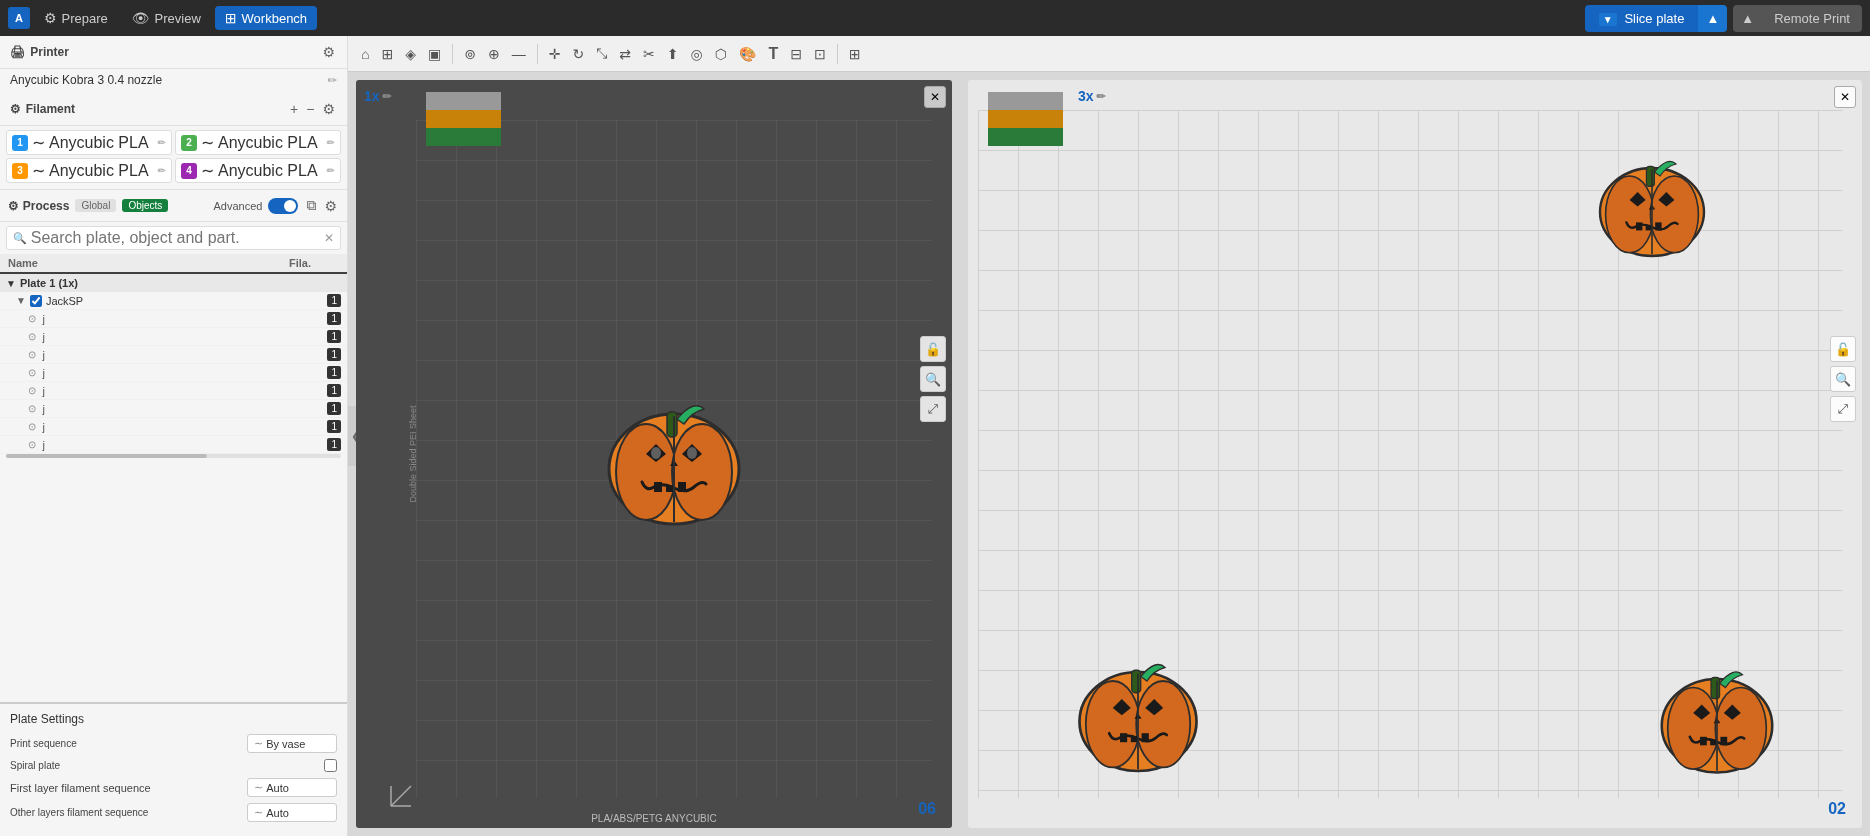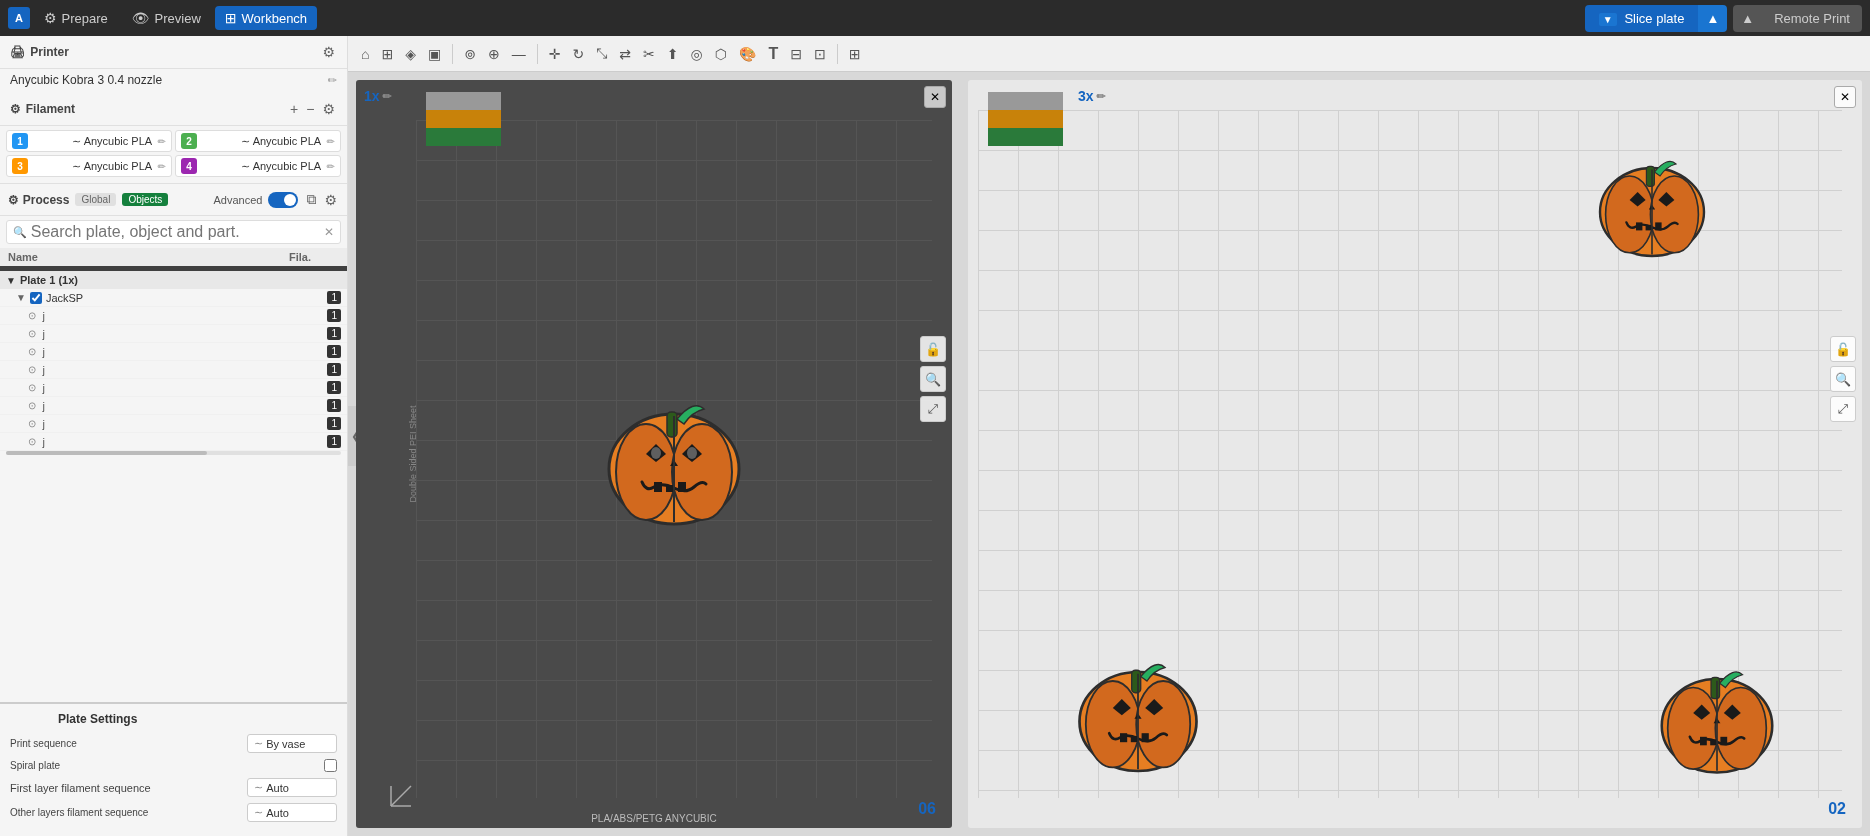--- a/index.html
+++ b/index.html
@@ -31,57 +31,57 @@
     .edit-icon { color: #888; font-size: 11px; cursor: pointer; }
 
     
     .filament-grid { display: grid; grid-template-columns: 1fr 1fr; padding: 4px 6px 6px; gap: 3px; }
     .filament-item { display: flex; align-items: center; gap: 4px; background: #fff; border: 1px solid #ddd; border-radius: 3px; padding: 2px 5px; }
     .fil-num { width: 16px; height: 16px; border-radius: 3px; display: flex; align-items: center; justify-content: center; font-size: 10px; font-weight: bold; color: #fff; flex-shrink: 0; }
     .fil-num-1 { background: #2196f3; }
     .fil-num-2 { background: #4caf50; }
     .fil-num-3 { background: #ff9800; }
     .fil-num-4 { background: #9c27b0; }
-    .fil-name { font-size: 11px; color: #333; flex: 1; margin-left: 40px; }
+    .fil-name { font-size: 16px; color: #333; flex: 1; }
     .fil-edit { color: #888; font-size: 10px; cursor: pointer; }
 
     
     .process-header { display: flex; align-items: center; padding: 5px 8px; border-bottom: 1px solid #e0e0e0; border-top: 1px solid #e0e0e0; gap: 6px; }
     .process-title { font-size: 12px; font-weight: 600; color: #444; display: flex; align-items: center; gap: 4px; }
     .tag { font-size: 10px; padding: 1px 6px; border-radius: 3px; cursor: pointer; }
     .tag-global { background: #e0e0e0; color: #666; }
     .tag-objects { background: #15803d; color: #fff; }
     .advanced-label { font-size: 11px; color: #555; margin-left: auto; }
     .toggle { width: 30px; height: 16px; background: #1565c0; border-radius: 8px; position: relative; cursor: pointer; }
     .toggle::after { content: ''; position: absolute; width: 12px; height: 12px; background: #fff; border-radius: 50%; top: 2px; right: 2px; }
     .process-icons { display: flex; gap: 4px; }
 
     
     .search-bar { display: flex; align-items: center; background: #fff; border: 1px solid #ddd; margin: 4px 6px; border-radius: 3px; padding: 2px 6px; gap: 4px; }
     .search-bar input { border: none; outline: none; font-size: 16px; flex: 1; background: transparent; }
     .search-bar .clear { color: #999; cursor: pointer; font-size: 12px; }
 
     
     .obj-tree { flex: 1; overflow-y: auto; }
-    .tree-header { display: grid; grid-template-columns: 1fr 50px; padding: 3px 8px; border-bottom: 5px solid #404040; background: #ececec; }
+    .tree-header { display: grid; grid-template-columns: 1fr 50px; padding: 3px 8px; border-bottom: 2px solid #404040; background: #ececec; }
     .tree-header span { font-size: 11px; color: #666; font-weight: 600; }
     .plate-row { display: flex; align-items: center; padding: 3px 6px; background: #e8e8e8; font-size: 11px; font-weight: 600; color: #333; }
     .plate-row .arrow { margin-right: 4px; font-size: 10px; }
     .obj-row { display: grid; grid-template-columns: 1fr 50px; padding: 2px 6px 2px 16px; align-items: center; border-bottom: 1px solid #f0f0f0; }
     .obj-name { display: flex; align-items: center; gap: 4px; font-size: 11px; }
     .obj-name .arrow { font-size: 10px; color: #666; }
     .checkbox { width: 12px; height: 12px; accent-color: #1565c0; }
     .sub-row { padding-left: 28px; }
     .sub-row .obj-name { color: #555; }
     .fila-badge { background: #333; color: #fff; border-radius: 2px; padding: 1px 4px; font-size: 10px; text-align: center; }
     .eye-icon { color: #888; font-size: 10px; cursor: pointer; margin-right: 2px; }
 
     
     .plate-settings { border-top: 2px solid #ccc; padding: 8px 10px; background: #f5f5f5; }
-    .plate-settings-title { font-size: 12px; font-weight: 700; color: #333; margin-bottom: 8px; margin-left: 48px; }
+    .plate-settings-title { font-size: 12px; font-weight: 400; color: #333; margin-bottom: 8px; }
     .setting-row { display: flex; align-items: center; margin-bottom: 6px; }
     .setting-label { font-size: 10px; color: #444; flex: 1; }
     .setting-value { background: #fff; border: 1px solid #ccc; border-radius: 3px; padding: 2px 6px; font-size: 11px; color: #333; min-width: 90px; display: flex; align-items: center; gap: 3px; cursor: pointer; }
     .setting-value .arrow { color: #888; }
     .setting-checkbox { width: 13px; height: 13px; }
 
     
     #canvas-area { flex: 1; display: flex; flex-direction: column; background: #d8d8d8; position: relative; }
 
     

